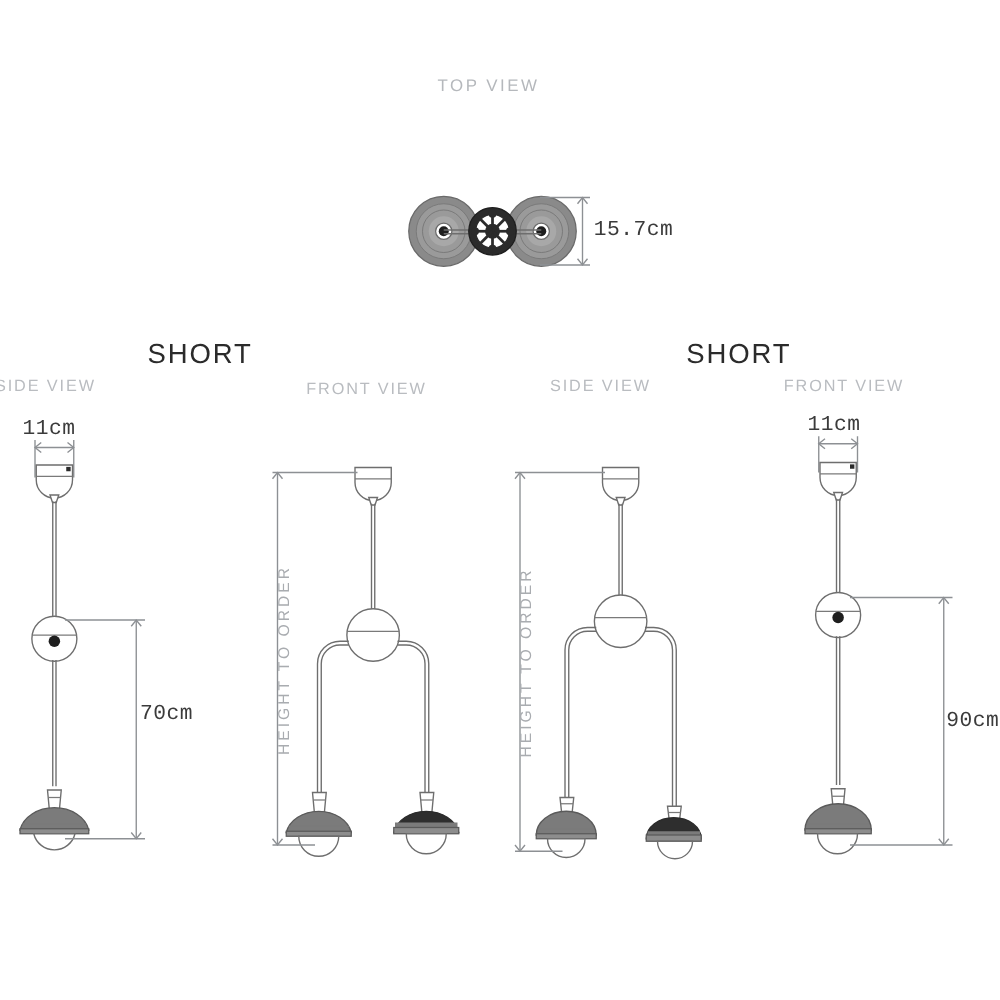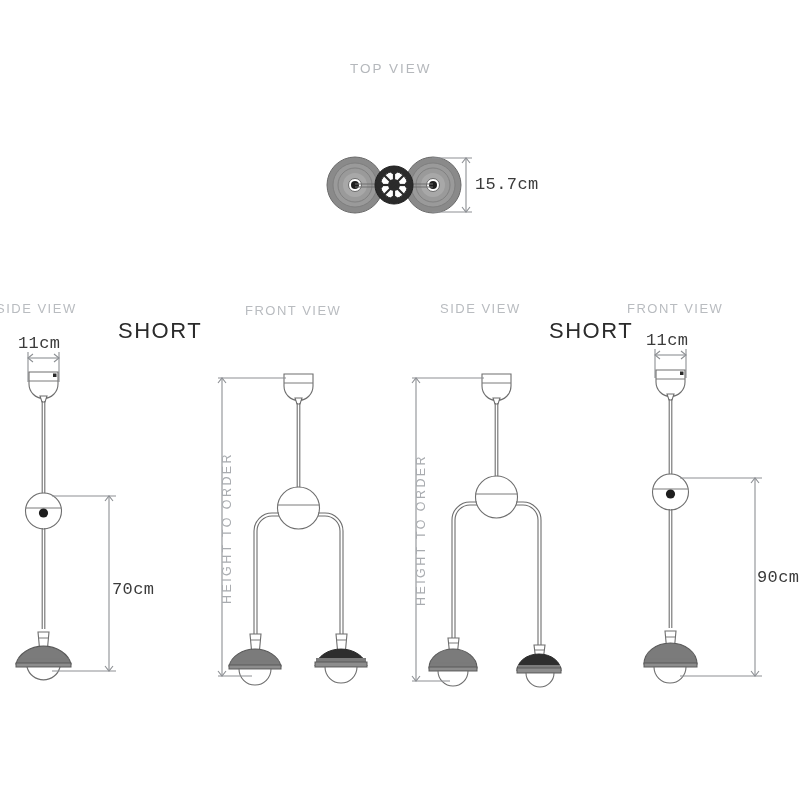--- a/index.html
+++ b/index.html
@@ -30,21 +30,20 @@
     font-size: 13.5px;
     letter-spacing: 2px;
   }
   .heading {
     position: absolute;
     white-space: nowrap;
     color: #2b2b2b;
     font-size: 22px;
     letter-spacing: 1.5px;
     font-weight: 400;
-    margin-top: 48px;
   }
   .dim-text {
     position: absolute;
     white-space: nowrap;
     color: #3b3b3b;
     font-size: 17px;
     letter-spacing: 0.4px;
     font-family: Liberation Mono, monospace;
   }
   .vert-text {
@@ -186,21 +185,21 @@
 
     <g>
       <line class="dimln" x1="52" y1="496" x2="116" y2="496"></line>
       <line class="dimln" x1="52" y1="671" x2="116" y2="671"></line>
       <line class="dimln" x1="109" y1="496" x2="109" y2="671"></line>
       <path class="dimln" d="M105,501 L109,496 L113,501"></path>
       <path class="dimln" d="M105,666 L109,671 L113,666"></path>
     </g>
   </svg>
 
-  <div class="dim-text" style="left:112px; top:580px;">70cm</div>
+  <div class="dim-text" style="left:112px; top:562px;">70cm</div>
   <div class="dim-text" style="left:18px; top:334px;">11cm</div>
 
   <svg width="800" height="800">
 
     <g>
       <path class="metal" d="M284,374 L313,374 L313,386 A14.5,14.5 0 0,1 284,386 Z"></path>
       <line class="ln-thin" x1="284" y1="383" x2="313" y2="383"></line>
       <path class="metal" d="M295,398 L302,398 L300,404 L297,404 Z"></path>
     </g>
 

